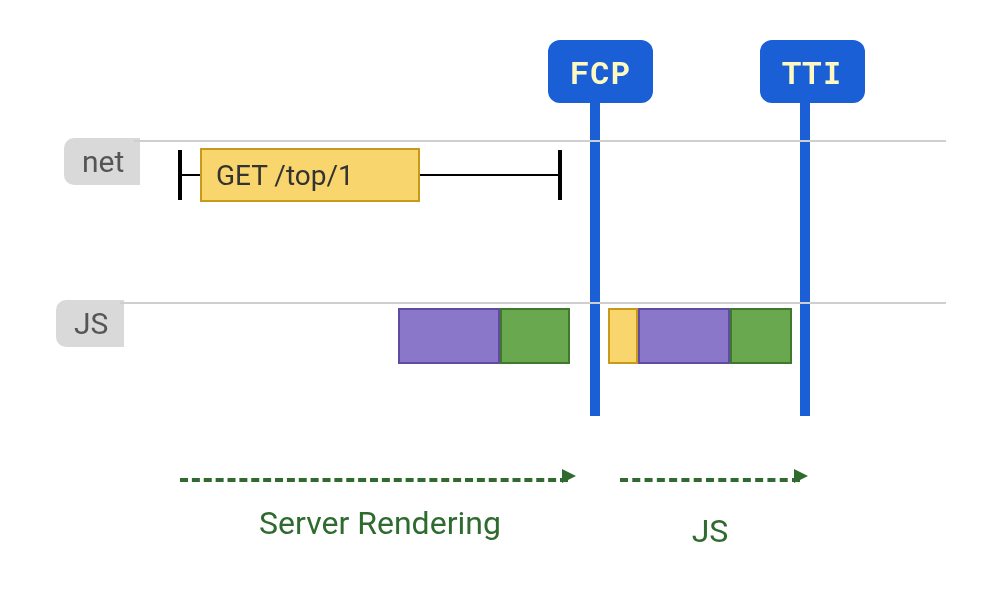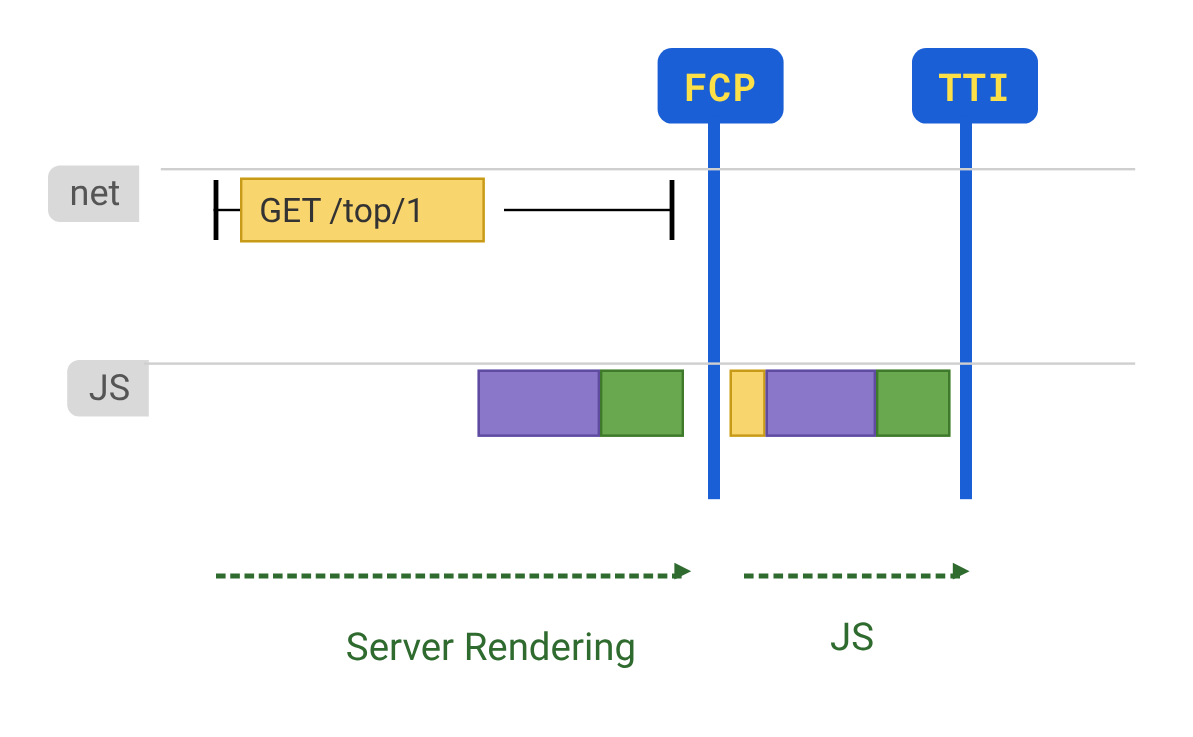--- a/index.html
+++ b/index.html
@@ -15,21 +15,21 @@
   .diagram {
     position: absolute;
     left: 0; top: 0;
     width: 994px;
     height: 614px;
   }
   
   .badge {
     position: absolute;
     background: #1a5fd6;
-    color: #fde047;
+    color: #fef9c3;
     font-weight: 700;
     font-size: 32px;
     padding: 10px 22px;
     border-radius: 12px;
     text-align: center;
     letter-spacing: 1px;
     font-family: 'Roboto Mono', 'Menlo', monospace;
   }
   
   .vline {
@@ -108,43 +108,43 @@
 <body>
 
 <div class="diagram">
 
   <div class="badge" style="left:548px; top:40px;">FCP</div>
   <div class="vline" style="left:590px; top:96px; height:320px;"></div>
 
   <div class="badge" style="left:760px; top:40px;text-align:center;">TTI</div>
   <div class="vline" style="left:800px; top:96px; height:320px;"></div>
 
-  <div class="row-label" style="left:40px; top:138px;text-align:center;">net</div>
+  <div class="row-label" style="left:64px; top:138px;text-align:center;">net</div>
   <div class="row-line" style="left:134px; top:140px; width:812px;"></div>
 
   <div class="cap-t" style="left:178px; top:150px; height:50px;"></div>
   <div class="cap-line" style="left:178px; top:174px; width:24px;"></div>
 
-  <div class="net-bar" style="left:200px; top:148px; width:204px; height:54px;">
+  <div class="net-bar" style="left:200px; top:148px; width:220px; height:54px;">
     <span>GET /top/1</span>
   </div>
 
   <div class="cap-line" style="left:420px; top:174px; width:140px;"></div>
   <div class="cap-t" style="left:558px; top:150px; height:50px;"></div>
 
   <div class="row-label" style="left:56px; top:300px;">JS</div>
   <div class="row-line" style="left:120px; top:302px; width:826px;"></div>
 
   <div class="block purple" style="left:398px; top:308px; width:102px;"></div>
   <div class="block green" style="left:500px; top:308px; width:70px;"></div>
   <div class="block yellow" style="left:608px; top:308px; width:30px;"></div>
   <div class="block purple" style="left:638px; top:308px; width:92px;"></div>
   <div class="block green" style="left:730px; top:308px; width:62px;"></div>
 
   <div class="phase-arrow" style="left:180px; top:478px; width:388px;"></div>
   <div class="arrow-head" style="left:562px; top:469px;"></div>
-  <div class="phase-label" style="left:230px; top:520px; width:300px;text-align:right;">Server Rendering</div>
+  <div class="phase-label" style="left:230px; top:504px; width:300px;">Server Rendering</div>
 
   <div class="phase-arrow" style="left:620px; top:478px; width:180px;"></div>
   <div class="arrow-head" style="left:794px; top:469px;"></div>
   <div class="phase-label" style="left:680px; top:512px; width:60px;">JS</div>
 
 </div>
 
 </body></html>

